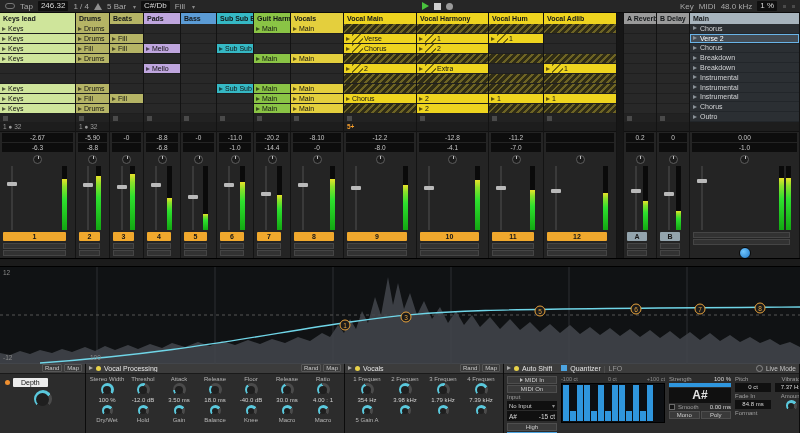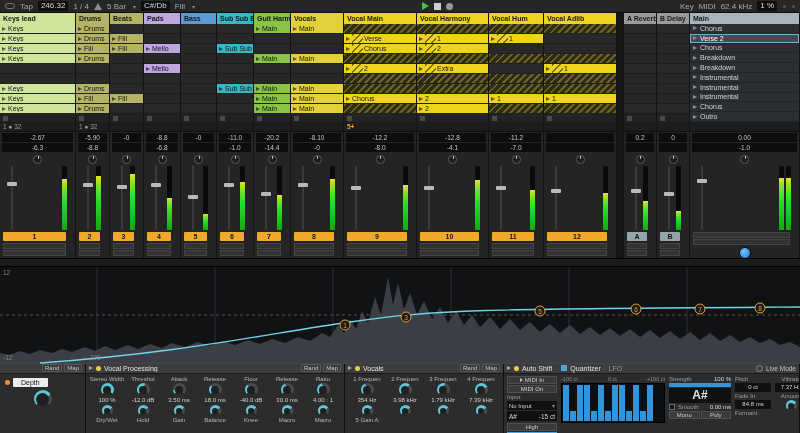--- a/index.html
+++ b/index.html
@@ -126,21 +126,21 @@
   <span class="tb-box">C#/Db</span>
   <span class="tb-txt">Fill</span>
     <span class="dd">▾</span>
   <span class="tb-spacer"></span>
   <span class="tri-play"></span>
   <span class="sq-stop"></span>
   <span class="cir-rec"></span>
   <span class="tb-spacer"></span>
   <span class="tb-txt">Key</span>
   <span class="tb-txt">MIDI</span>
-  <span class="tb-txt">62.4 kHz</span>
+  <span class="tb-txt">48.0 kHz</span>
   <span class="tb-box">1 %</span>
   <span class="ind"></span>
   <span class="ind"></span>
 </div>
 
 <div id="tracks">
     <div class="track-col" style="width: 76px;">
       <div class="track-header" style="background: rgb(207, 229, 155);"><span class="th-label">Keys lead</span></div>
       <div class="slots">
         <div class="clip" style="background: rgb(207, 229, 155);">

